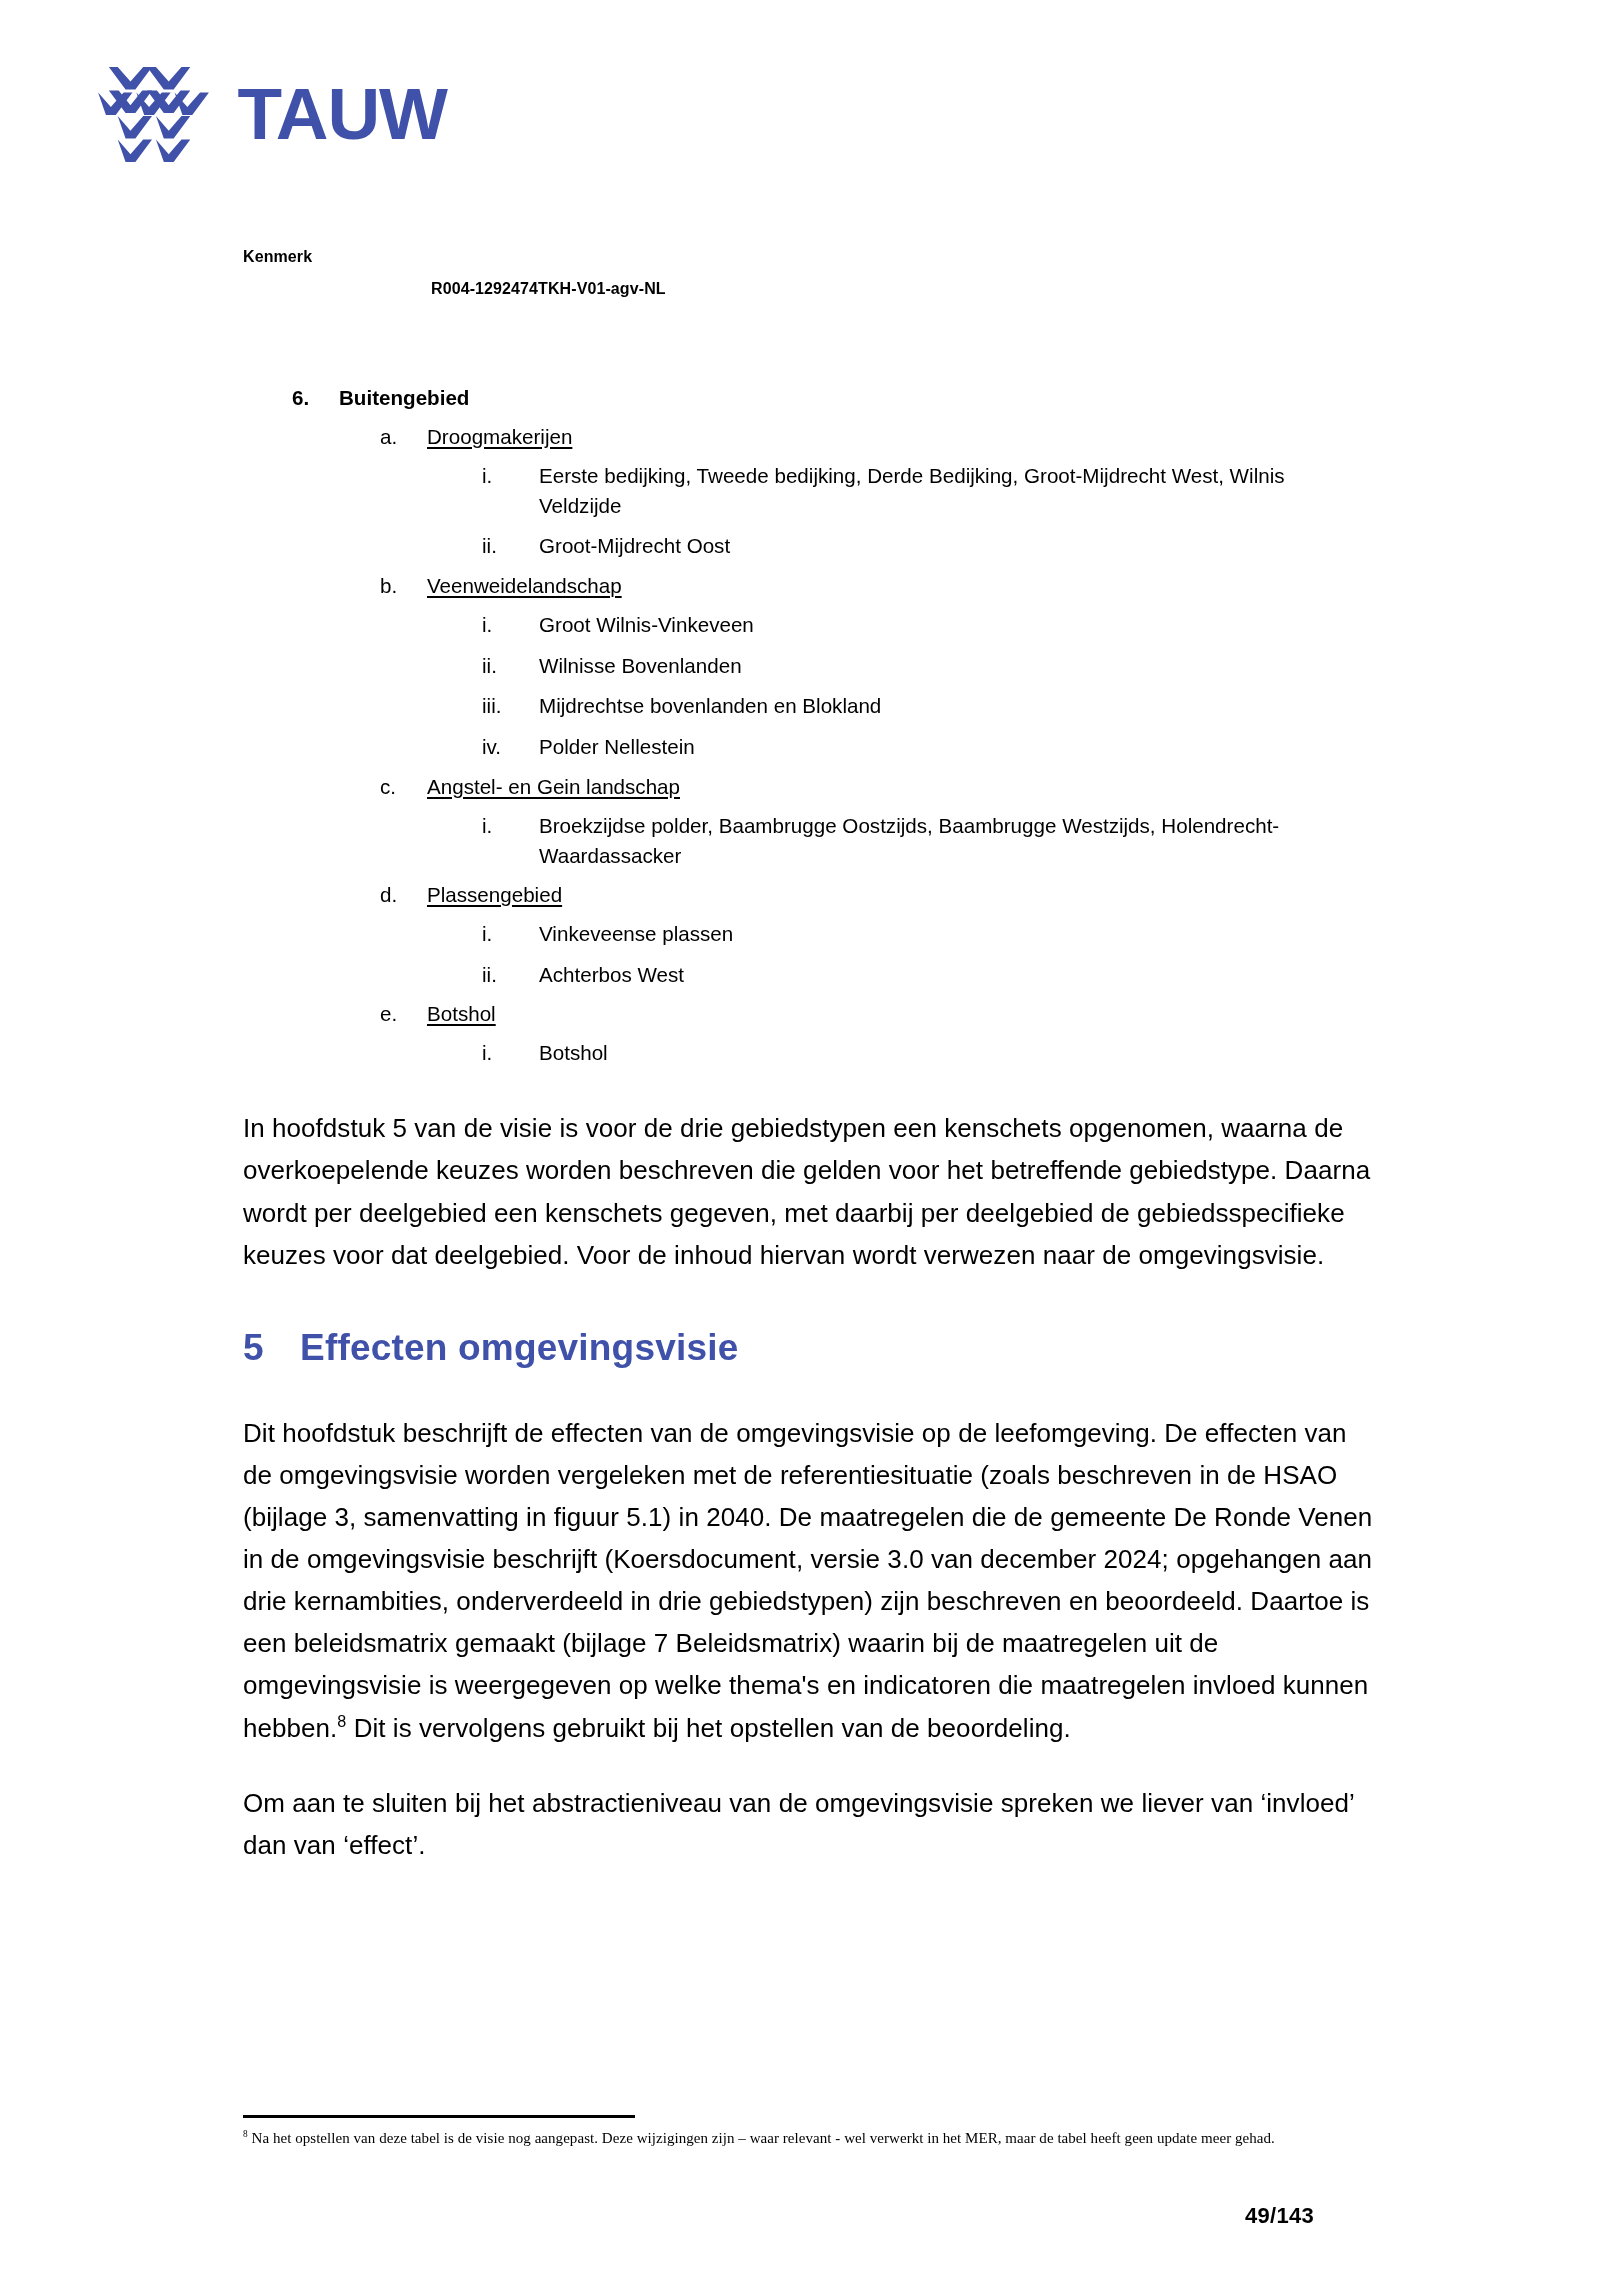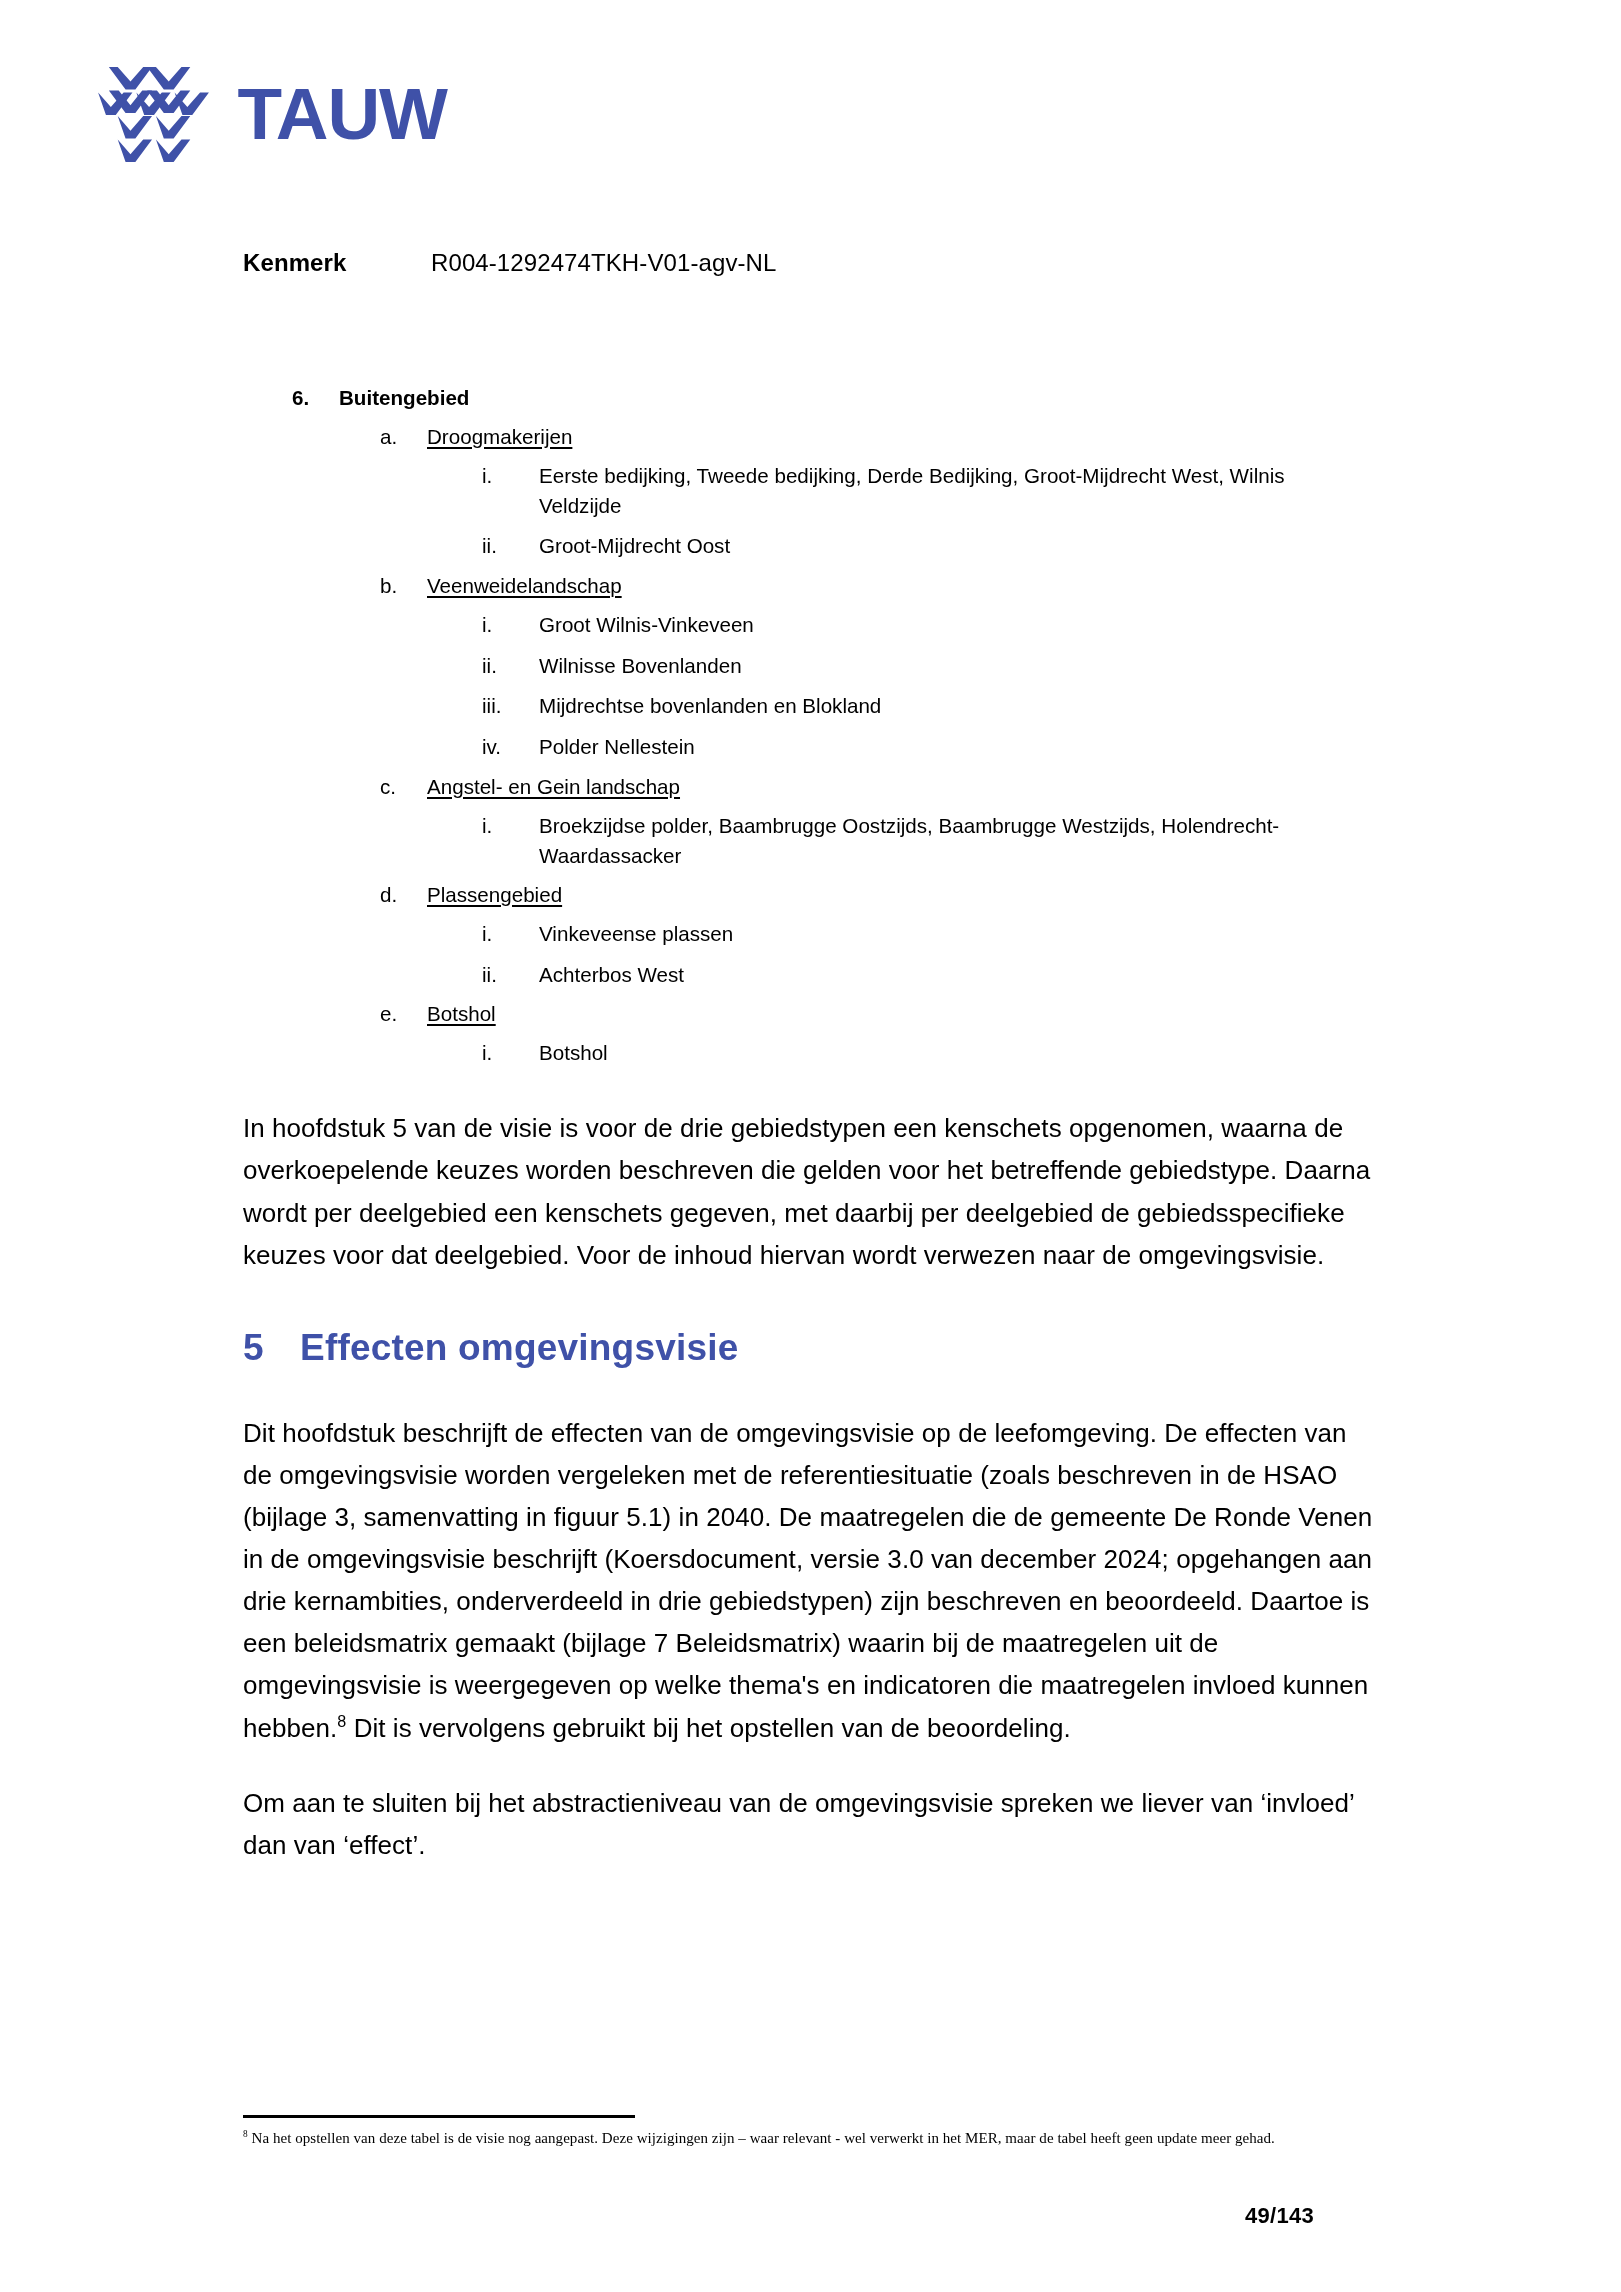--- a/index.html
+++ b/index.html
@@ -43,31 +43,32 @@
     line-height: 1;
     margin-top: 3.9px;
   }
 
   
   .kenmerk-row {
     position: absolute;
     left: 243px;
     top: 247px;
     display: flex;
-    font-size: 24px;
+    font-size: 16px;
     line-height: 1.3;
   }
   .kenmerk-label {
     font-weight: bold;
     width: 188px;
     letter-spacing: 0.1px;
   }
   .kenmerk-value {
-    font-weight: normal;
+    font-weight: bold;
     letter-spacing: 0.1px;
+    margin-top: 32px;
   }
 
   
   .content {
     position: absolute;
     left: 243px;
     top: 384px;
     width: 1137px;
   }
 

